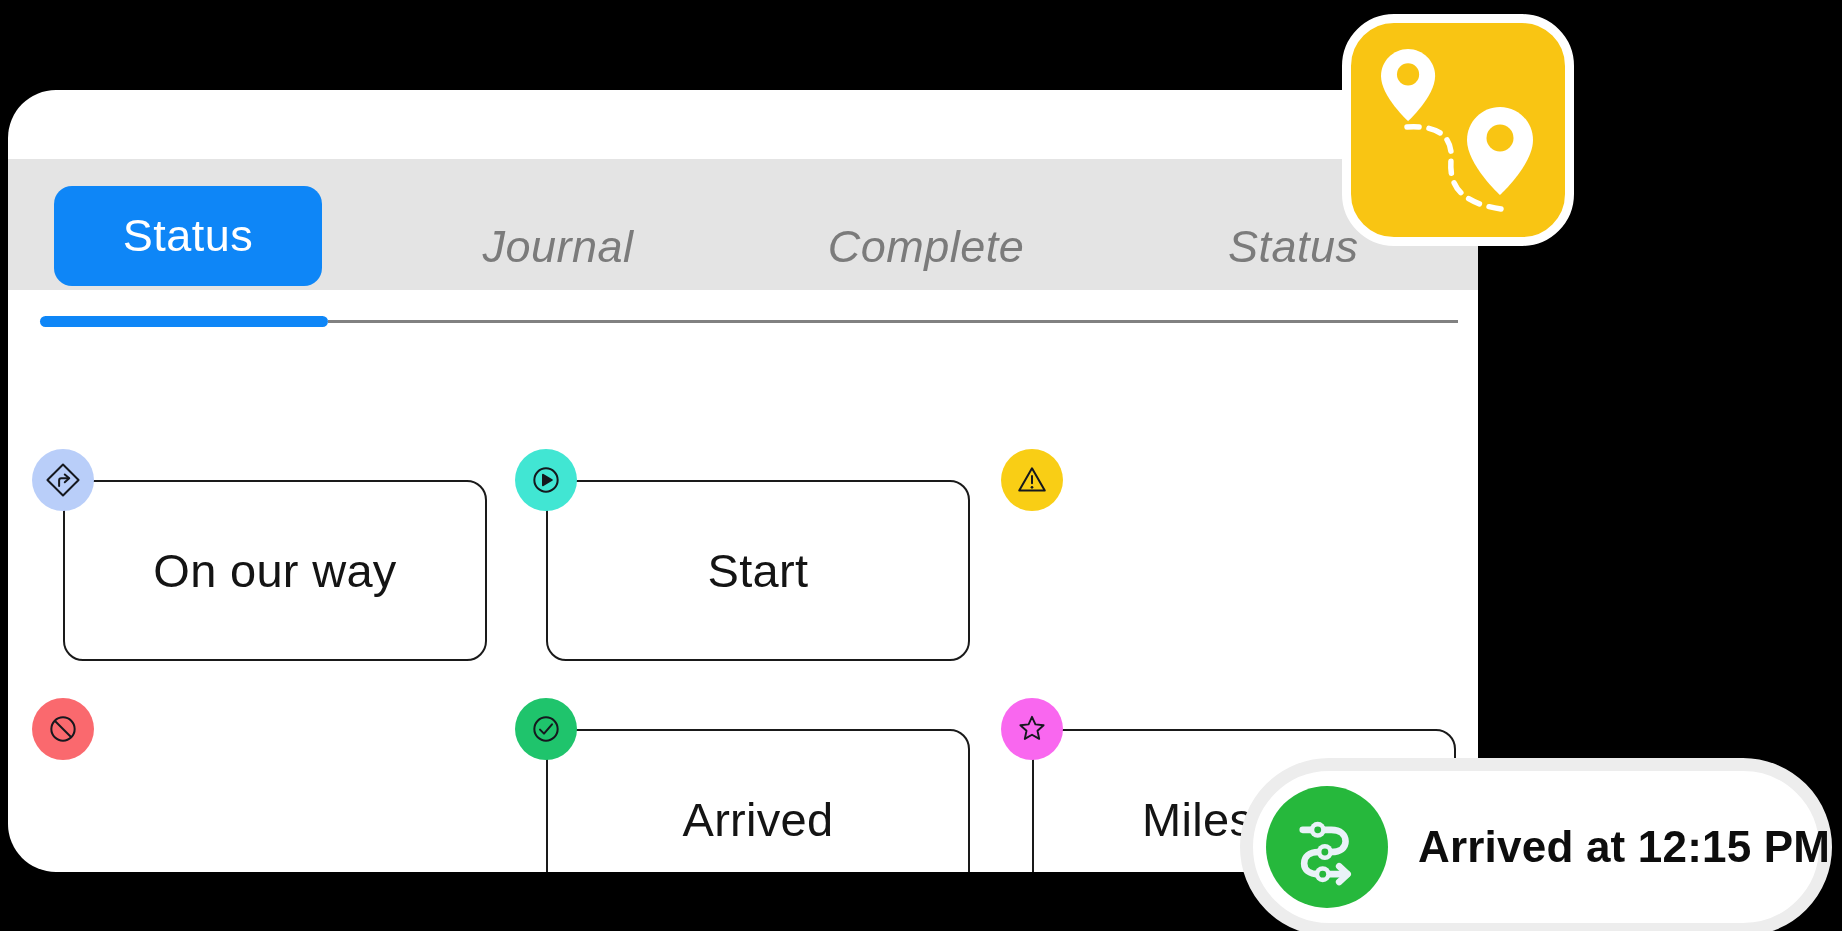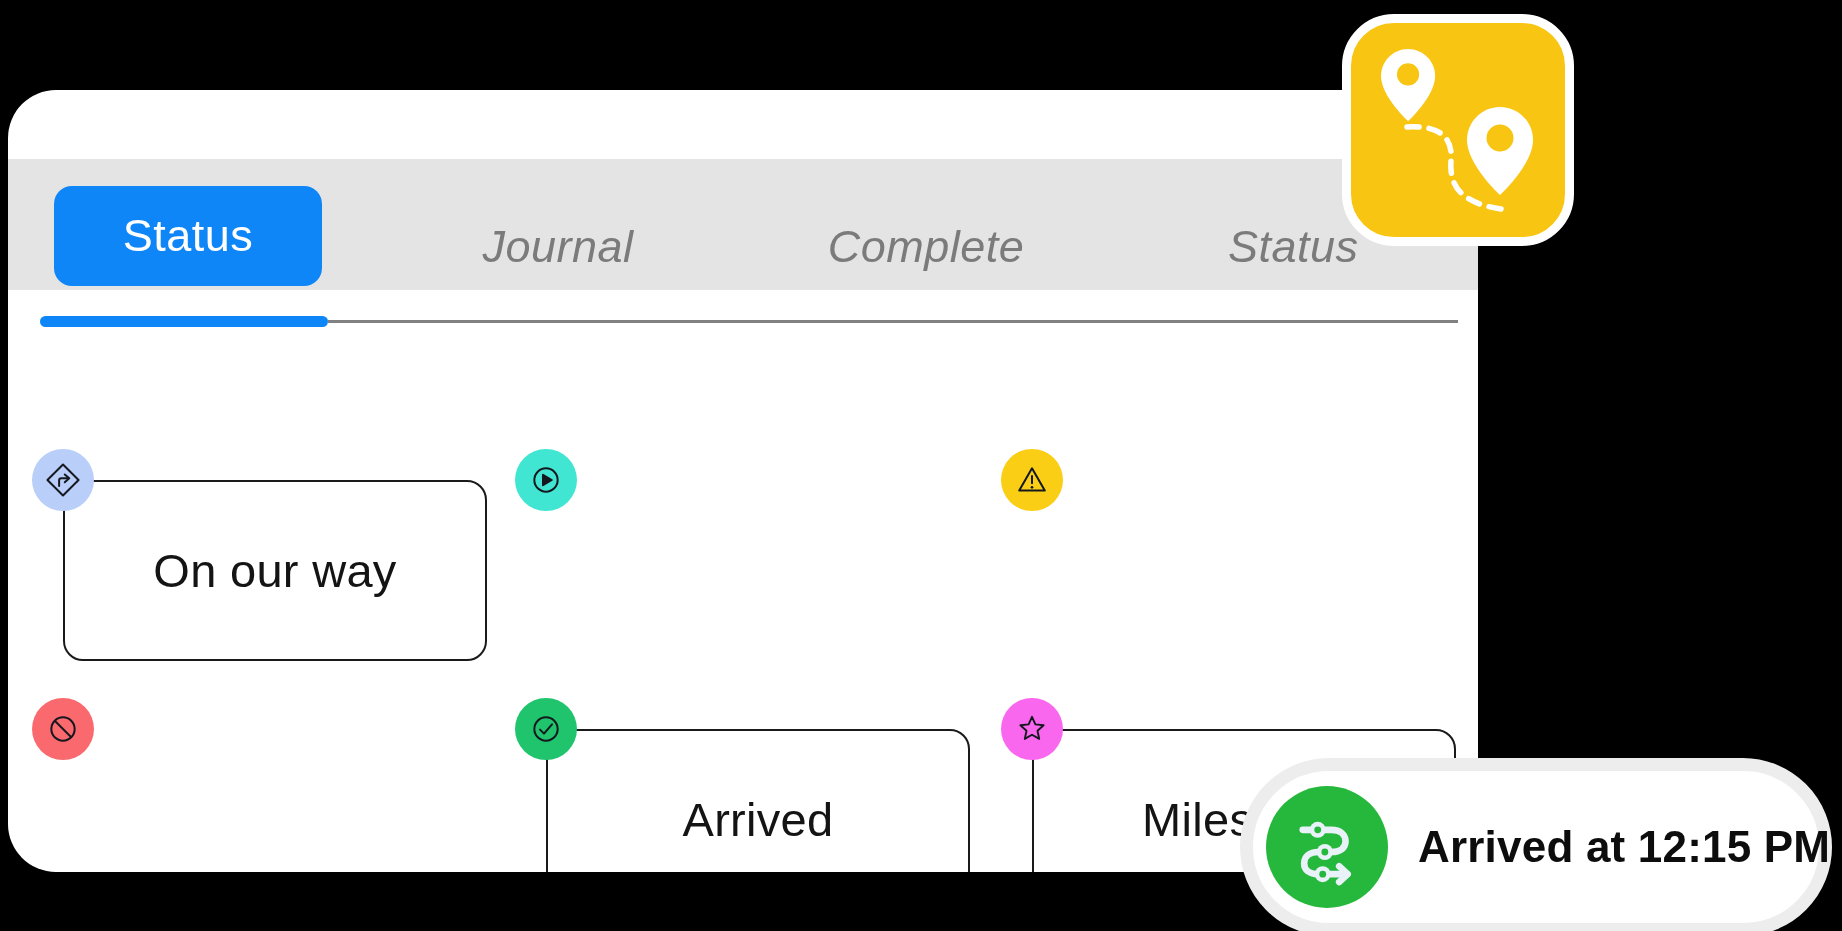--- a/index.html
+++ b/index.html
@@ -65,20 +65,23 @@
     <div class="abs tab-label t-items">
       <span>Status</span>
     </div>
   </div>
 
   <div class="abs active-underline"></div>
   <div class="abs divider"></div>
 
   <div class="abs status-btn" style="left:55px;top:378px;">
     <span>On our way</span>
+  </div>
+  <div class="abs status-btn" style="left:538px;top:378px;">
+    <span>Start</span>
   </div>
 
   <div class="abs status-btn" style="left:538px;top:627px;">
     <span>Arrived</span>
   </div>
   <div class="abs status-btn" style="left:1024px;top:627px;">
     <span>Milestone</span>
   </div>
 
   <div class="abs badge" style="left: 24px; top: 347px; background: rgb(185, 206, 249);">

